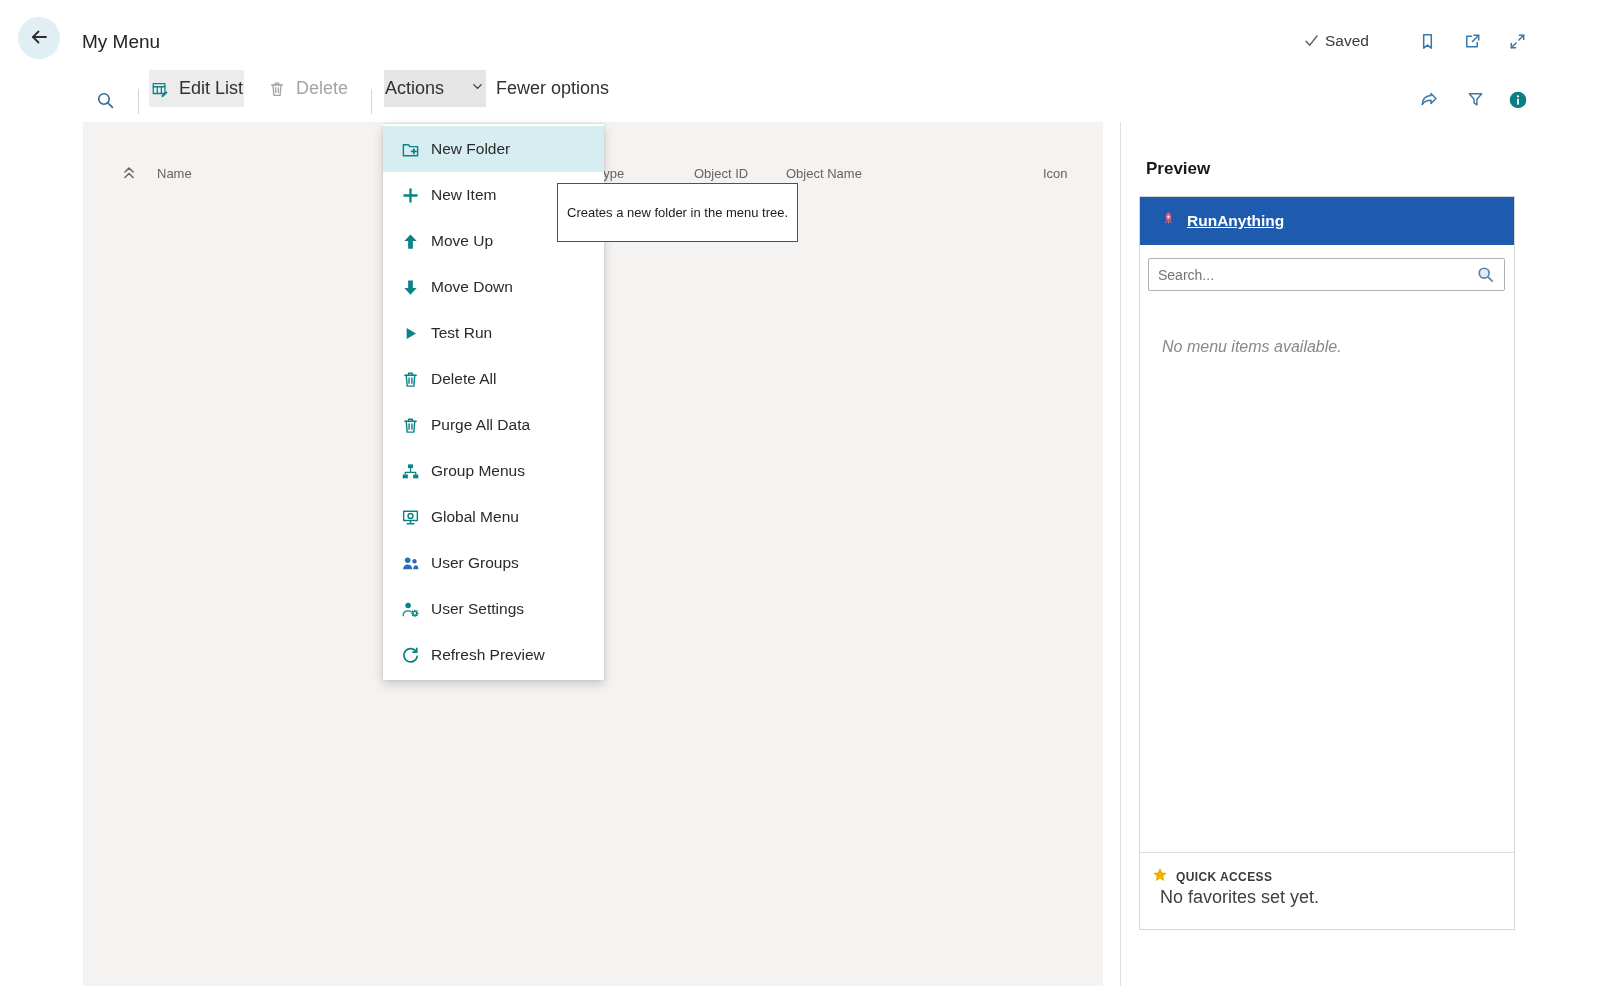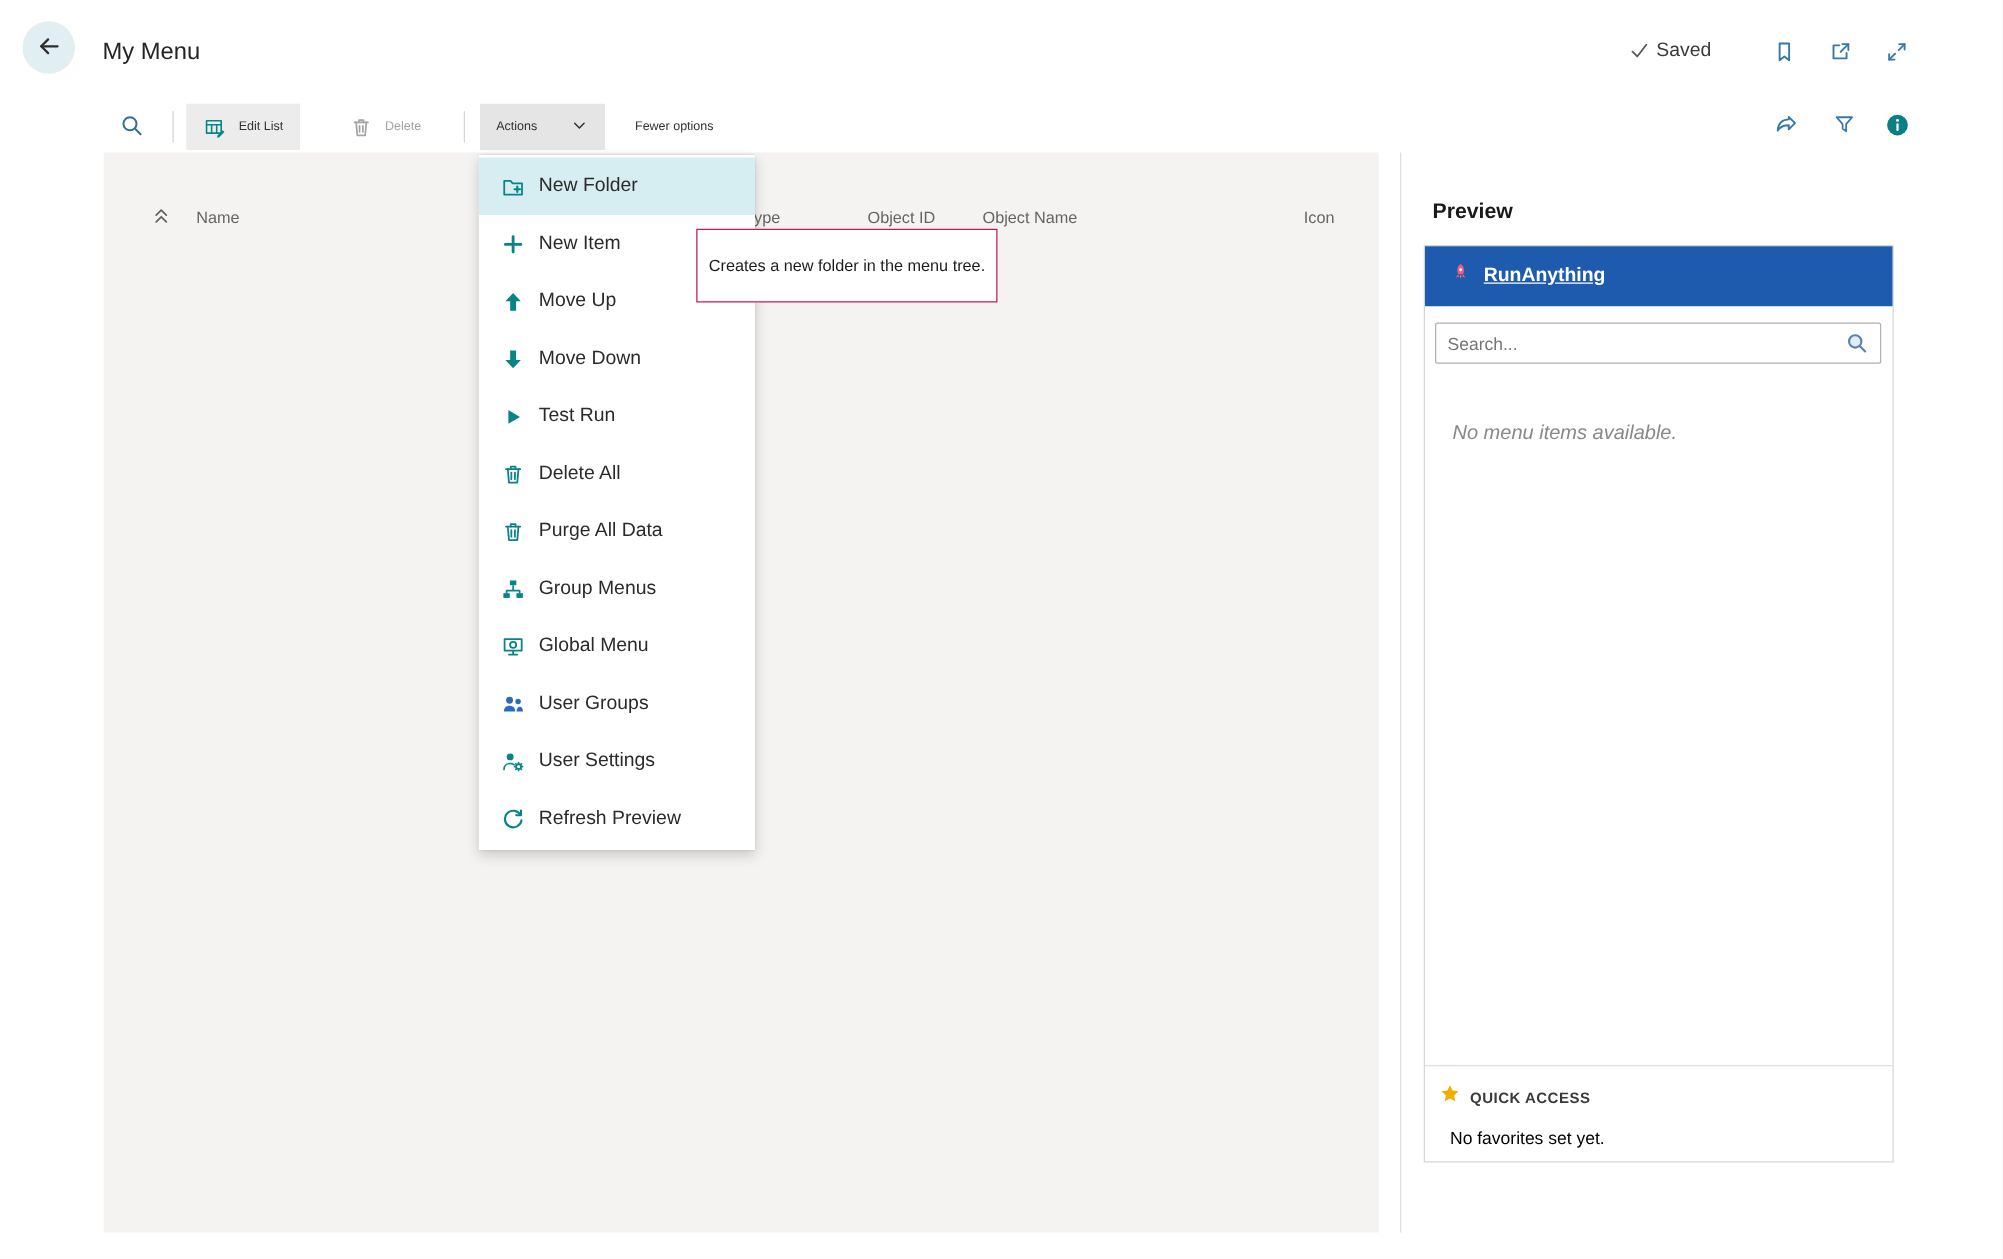--- a/index.html
+++ b/index.html
@@ -23,22 +23,22 @@
     position:absolute; left:1303px; top:32px; display:flex; align-items:flex-start; gap:5px;
     font-size:15.5px; color:#3b3a39;
   }
   .top-icon-btn {
     position:absolute; top:30px; width:26px; height:26px; border:none; background:transparent;
     cursor:pointer; color:#3878a8; display:flex; align-items:center; justify-content:center;
   }
 
   
   .tb-btn {
-    position:absolute; top:83px; height:37px; border:none; background:transparent;
-    display:flex; align-items:center; gap:9px; padding:0 13px; font-size:10px;
+    position:absolute; top:70px; height:37px; border:none; background:transparent;
+    display:flex; align-items:center; gap:9px; padding:0 1px; font-size:18px;
     font-family:inherit; color:#323130; cursor:pointer;
   }
   .tb-btn.bg { background:#ececec; }
   .tb-btn.bg2 { background:#e5e5e5; }
   .tb-btn.disabled { color:#a6a4a2; cursor:default; }
   .vdiv { position:absolute; top:89px; width:1px; height:25px; background:#d6d4d2; }
   .tb-icon-btn {
     position:absolute; top:89px; width:24px; height:24px; border:none; background:transparent;
     cursor:pointer; color:#3878a8; display:flex; align-items:center; justify-content:center;
   }
@@ -89,21 +89,21 @@
   }
   .search-box input {
     border:none; outline:none; flex:1; font-size:14px; font-family:inherit; color:#333; background:transparent;
   }
   .search-box input::placeholder { color:#767574; }
   .mag-btn { border:none; background:transparent; padding:0; cursor:pointer; color:#5b84ab; width:20px; height:20px; }
   .preview-empty { position:absolute; left:22px; top:141px; font-size:16px; font-style:italic; color:#8a8886; }
   .quick-access { position:absolute; left:0; right:0; top:655px; border-top:1px solid #e1dfdd; padding:14px 12px 0 12px; }
   .qa-row { display:flex; align-items:center; gap:8px; }
   .qa-label { font-size:12px; font-weight:bold; letter-spacing:0.4px; color:#3b3a39; }
-  .qa-empty { margin:14px 0 0 8px; font-size:14px; color:#000000; }
+  .qa-empty { margin:0 0 0 8px; font-size:18px; color:#404040; }
 </style>
 </head>
 <body>
 
 <button class="back-btn">
   <span>
     <svg viewBox="0 0 20 20" width="20" height="20" fill="none" stroke="currentColor" stroke-width="1.8" stroke-linecap="round" stroke-linejoin="round">
         <line x1="17" y1="10" x2="4" y2="10"></line>
         <polyline points="9.5,4.5 4,10 9.5,15.5"></polyline>
       </svg>

